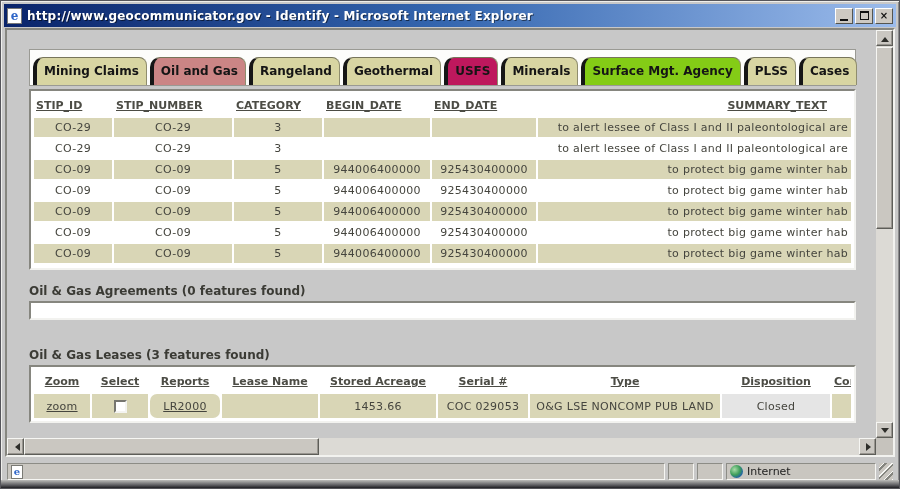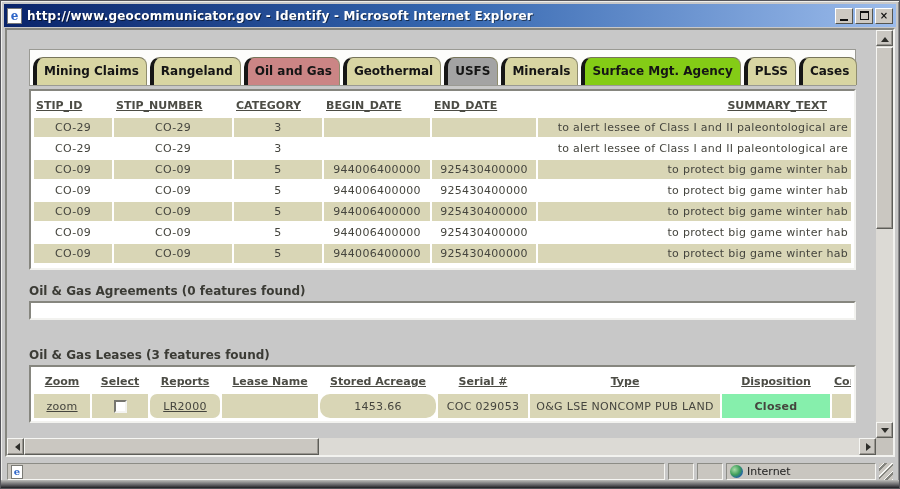--- a/index.html
+++ b/index.html
@@ -141,24 +141,24 @@
     </div>
   </div>
 
   <div class="content-frame">
     <div class="page">
       <div class="page-inner">
 
         <div class="tabband">
           <div class="tab-bar">
               <div class="tab" style="background: rgb(216, 213, 162);">Mining Claims</div>
+              <div class="tab" style="background: rgb(203, 133, 133);">Oil and Gas</div>
               <div class="tab" style="background: rgb(216, 213, 162);">Rangeland</div>
-              <div class="tab" style="background: rgb(203, 133, 133);">Oil and Gas</div>
               <div class="tab" style="background: rgb(216, 213, 162);">Geothermal</div>
-              <div class="tab" style="background: #a3a3a3;">USFS</div>
+              <div class="tab" style="background: #be185d;">USFS</div>
               <div class="tab" style="background: rgb(216, 213, 162);">Minerals</div>
               <div class="tab" style="background: #84cc16;">Surface Mgt. Agency</div>
               <div class="tab" style="background: rgb(216, 213, 162);">PLSS</div>
               <div class="tab" style="background: rgb(216, 213, 162);">Cases</div>
             </div>
         </div>
 
         <div class="panel stip-panel">
           <table class="stip">
             <colgroup>
@@ -271,24 +271,24 @@
                 </tr>
               </thead>
             <tbody>
                 <tr>
                   <td style="background: rgb(217, 214, 182);"><span class="cell-link">zoom</span></td>
                   <td style="background: rgb(217, 214, 182);">
                     <div class="checkbox"></div>
                   </td>
                   <td style="background: rgb(217, 214, 182); border-radius: 7px;"><span class="cell-link">LR2000</span></td>
                   <td style="background: rgb(217, 214, 182);"></td>
-                  <td style="background: rgb(217, 214, 182); border-radius: 10px;">1453.66</td>
+                  <td style="background: rgb(217, 214, 182);">1453.66</td>
                   <td style="background: rgb(217, 214, 182);">COC 029053</td>
                   <td style="background: rgb(217, 214, 182);">O&amp;G LSE NONCOMP PUB LAND</td>
-                  <td style="background: #86efac; font-weight: bold;">Closed</td>
+                  <td style="background: #e5e5e5;">Closed</td>
                   <td style="background: rgb(217, 214, 182);"></td>
                 </tr>
               </tbody>
           </table>
         </div>
 
       </div>
     </div>
 
     <div class="vscroll">

